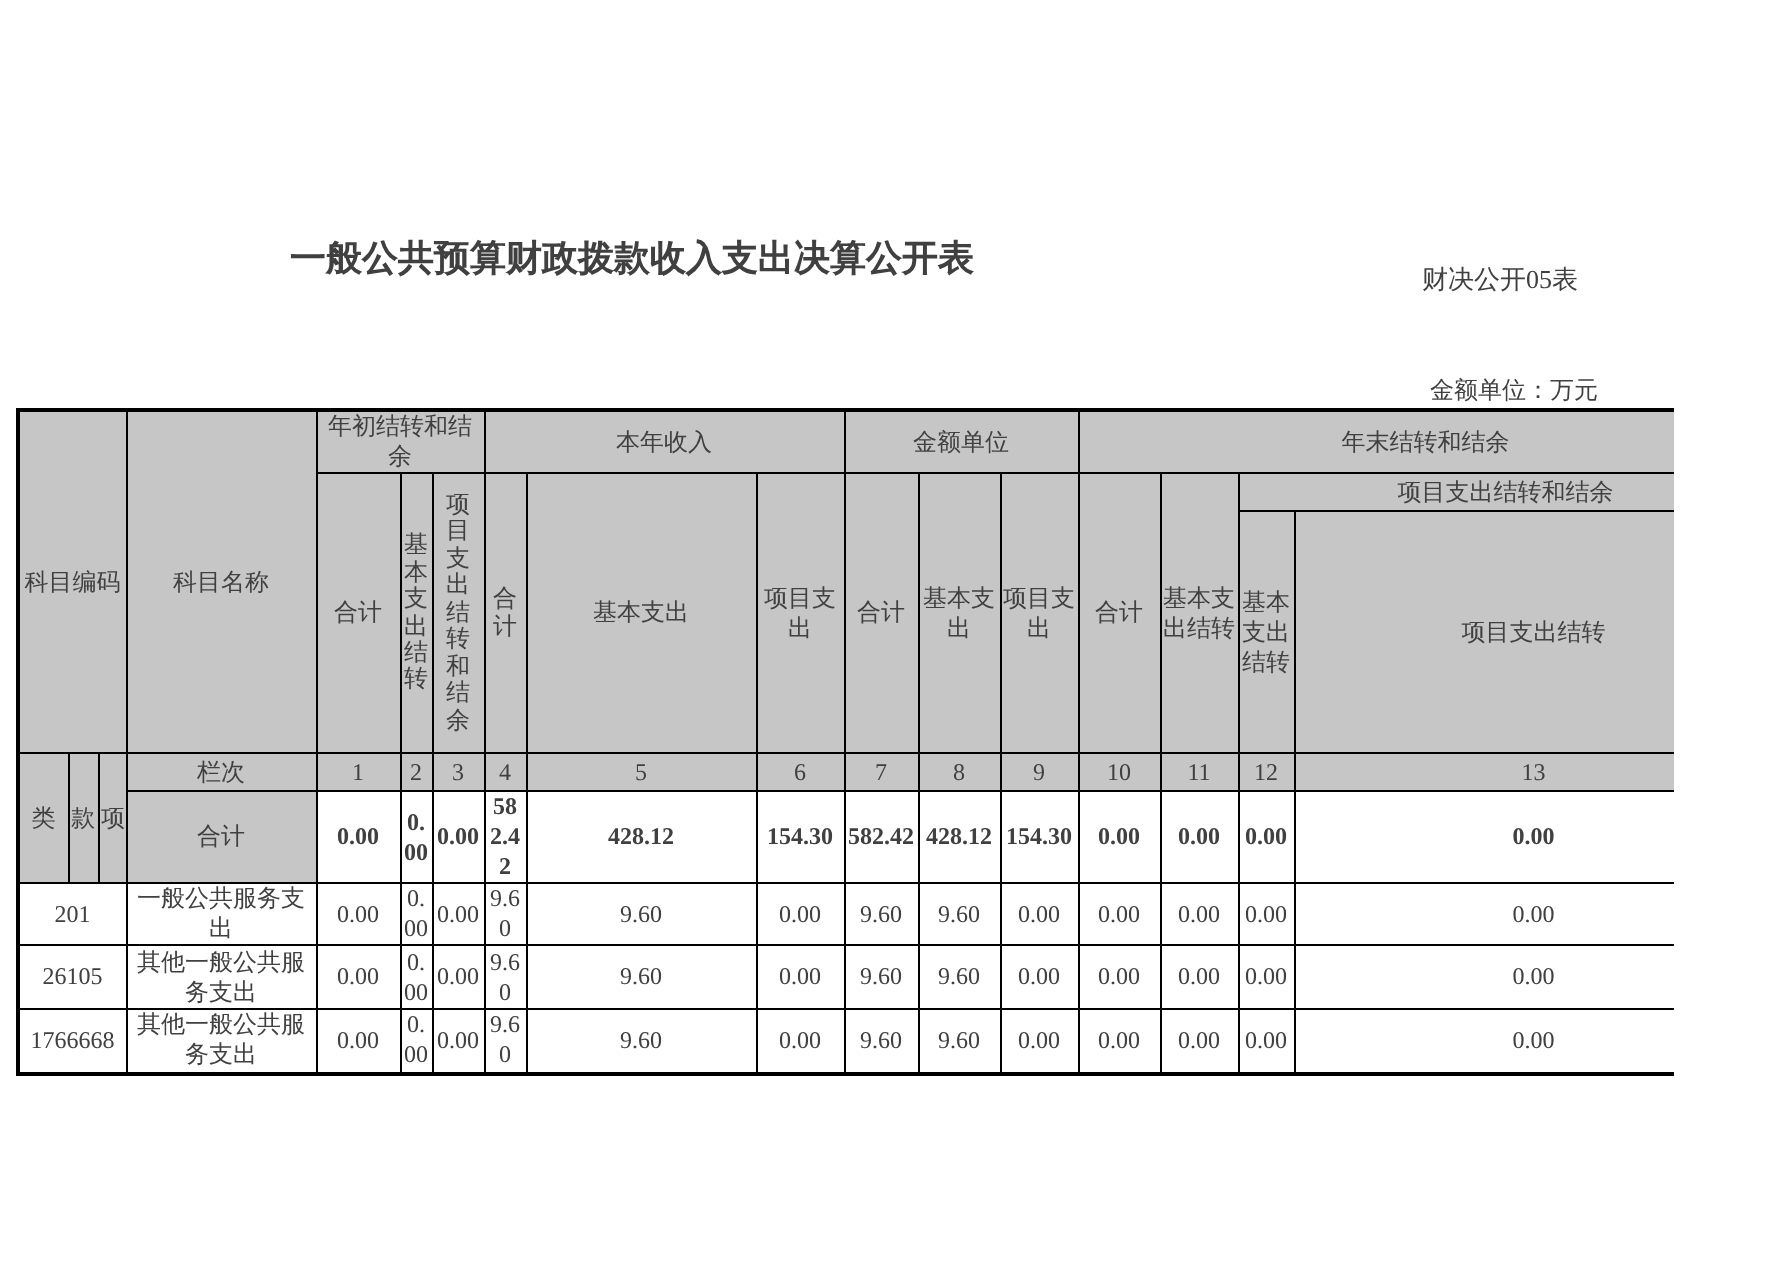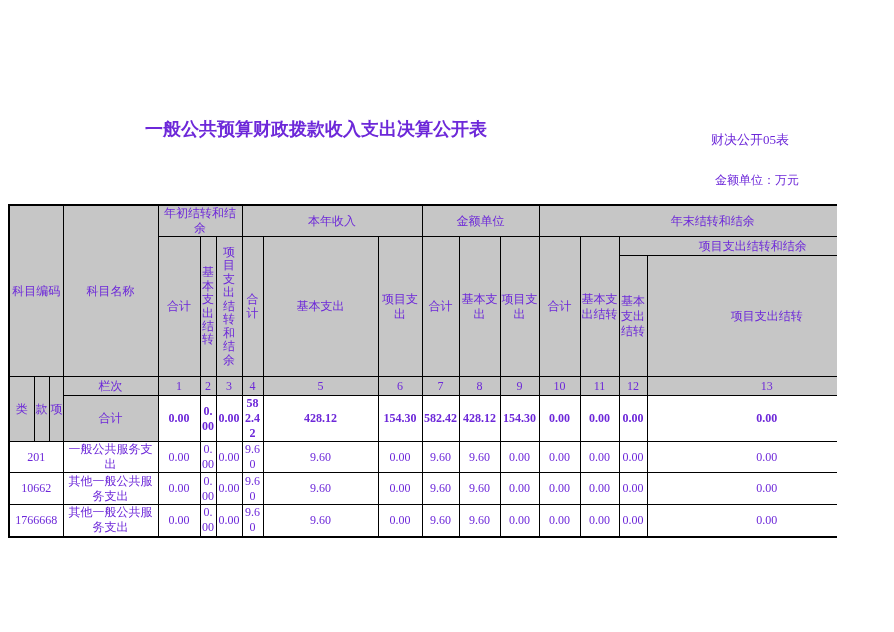--- a/index.html
+++ b/index.html
@@ -1,28 +1,28 @@
 <!DOCTYPE html>
 <html><head>
 <meta charset="utf-8">
 <style>
   * { box-sizing: border-box; }
   html,body { margin:0; padding:0; background:#fff; }
   .page {
     position:relative; width:837px; height:632px; background:#ffffff;
-    font-family:"Liberation Serif", serif; color:#6d28d9; overflow:hidden;
+    font-family:"Liberation Serif", serif; color:#404040; overflow:hidden;
   }
   .title {
     position:absolute; left:145px; top:117px;
     font-family:"Liberation Sans", sans-serif; font-weight:bold; font-size:18px;
     letter-spacing:0px; white-space:nowrap;
   }
   .form-no { position:absolute; top:131px; right:48px; font-size:13px; white-space:nowrap; }
   .dept    { position:absolute; left:18px; top:185px; font-size:12px; white-space:nowrap; }
-  .unit    { position:absolute; top:172px; right:38px; font-size:12px; white-space:nowrap; }
+  .unit    { position:absolute; top:187px; right:38px; font-size:12px; white-space:nowrap; }
 
   table.report {
     position:absolute; left:8px; top:204px; width:878px;
     border-collapse:collapse; table-layout:fixed;
     border:2px solid #000;
   }
   table.report td {
     border:1px solid #000; text-align:center; vertical-align:middle;
     font-size:12px; padding:0 1px; overflow:hidden; line-height:1.25;
   }
@@ -143,21 +143,21 @@
       <td class="wrap numcell">9.60</td>
       <td class="wrap numcell">9.60</td>
       <td class="wrap numcell">0.00</td>
       <td class="wrap numcell">0.00</td>
       <td class="wrap numcell">0.00</td>
       <td class="wrap numcell">0.00</td>
       <td class="wrap numcell">0.00</td>
     </tr>
 
     <tr style="height:32px">
-      <td colspan="3">10662</td>
+      <td colspan="3">26105</td>
       <td class="wrap">其他一般公共服务支出</td>
       <td class="wrap numcell">0.00</td>
       <td class="wrap numcell">0.00</td>
       <td class="wrap numcell">0.00</td>
       <td class="wrap numcell">9.60</td>
       <td class="wrap numcell">9.60</td>
       <td class="wrap numcell">0.00</td>
       <td class="wrap numcell">9.60</td>
       <td class="wrap numcell">9.60</td>
       <td class="wrap numcell">0.00</td>

